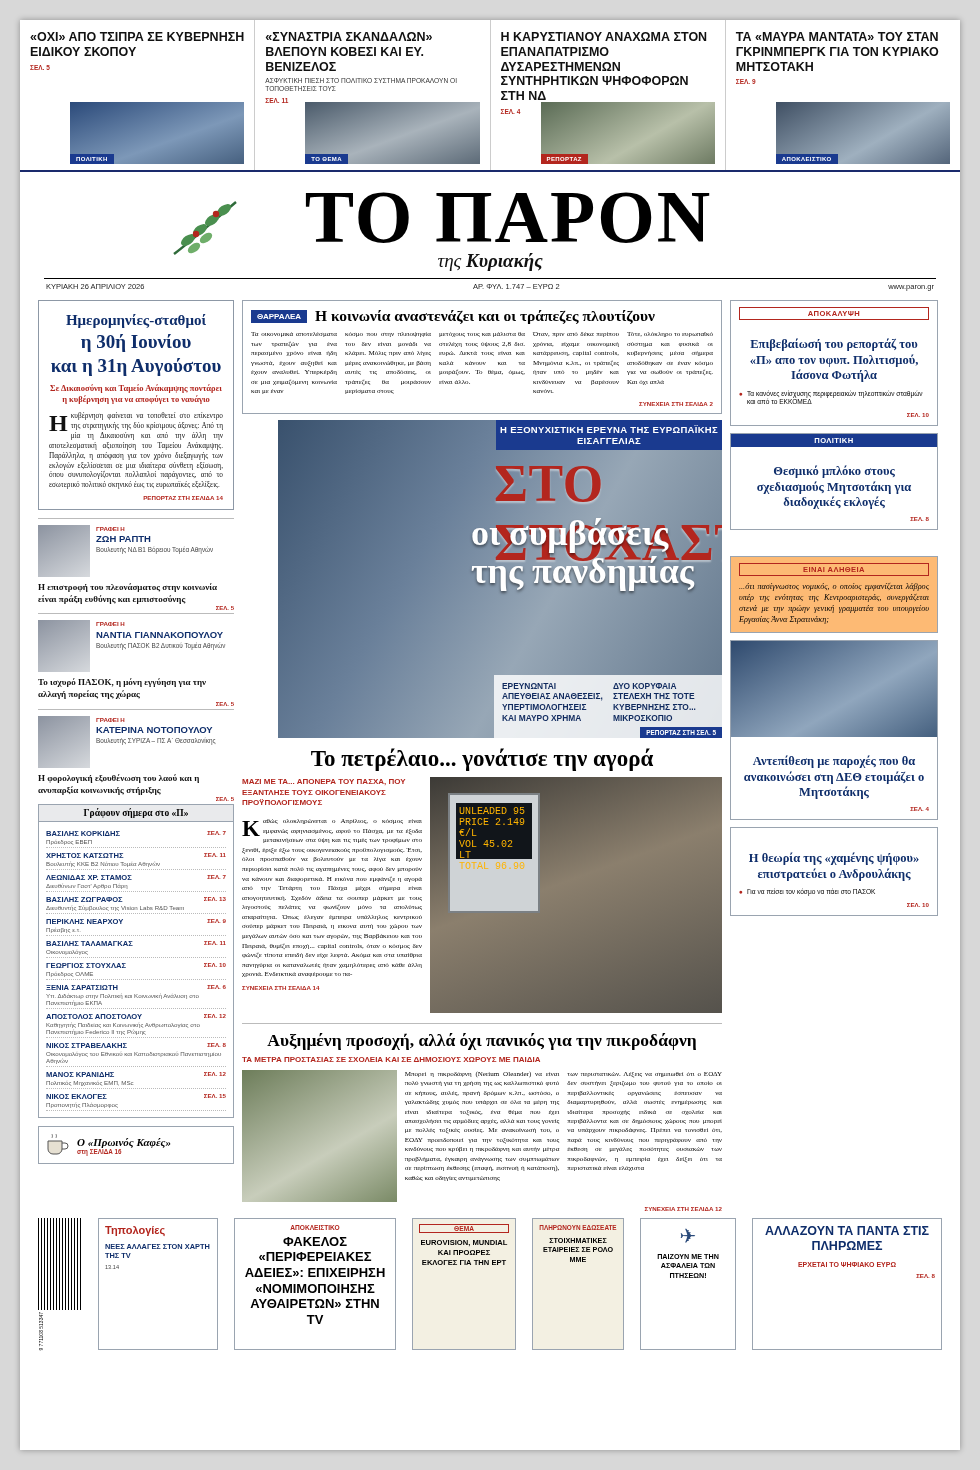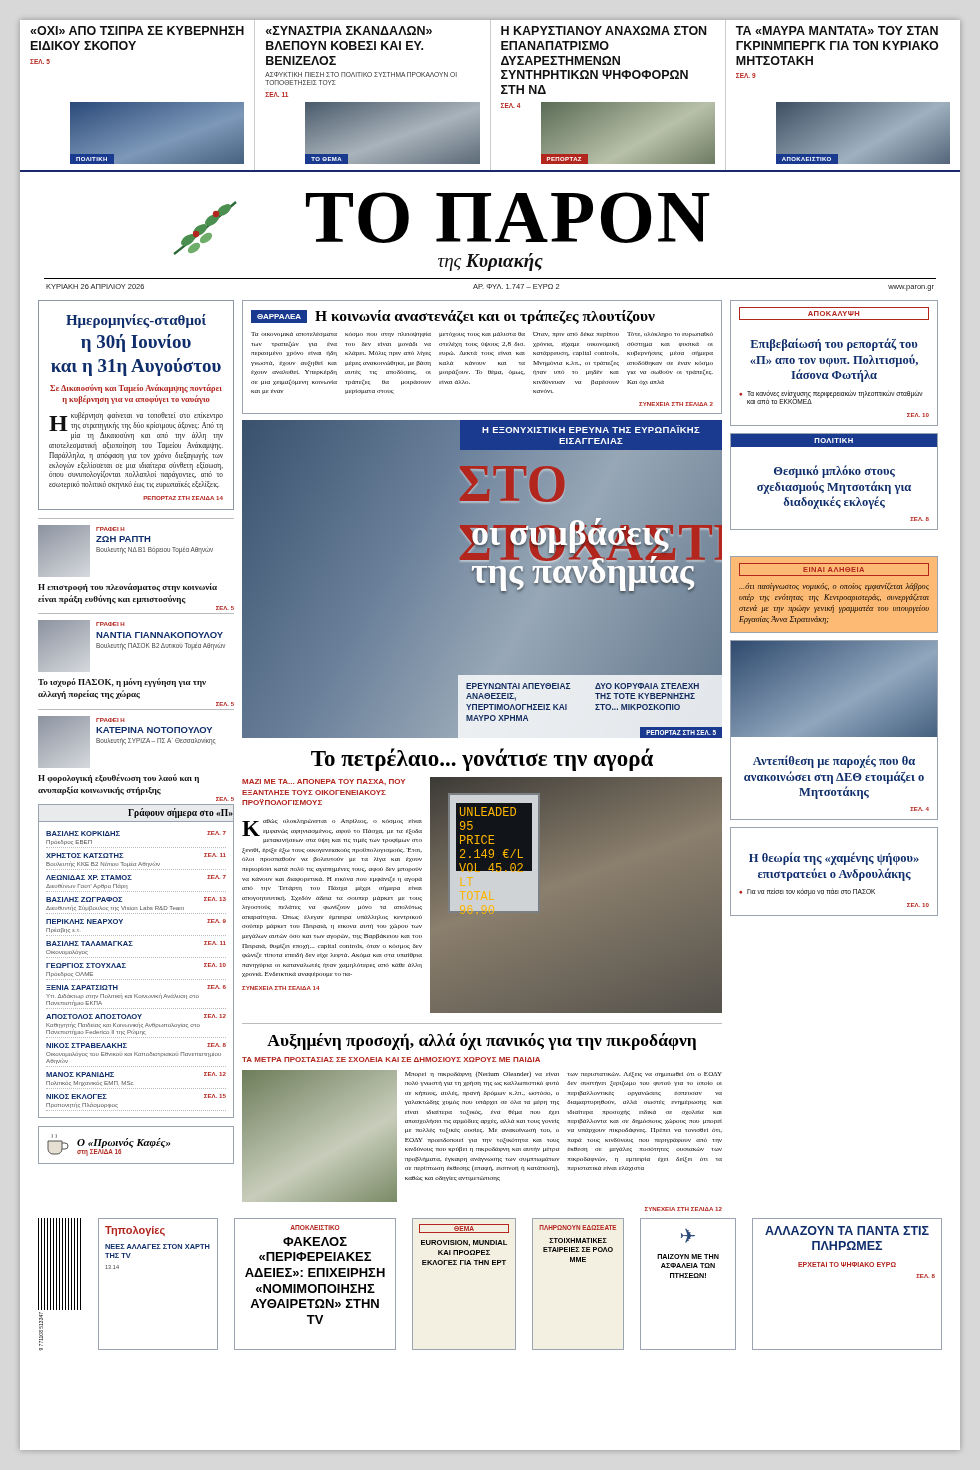--- a/index.html
+++ b/index.html
@@ -13,21 +13,21 @@
   .page {
     position: relative;
     width: 940px; height: 1430px;
     margin: 20px auto;
     background: #fff;
     box-shadow: 0 0 6px rgba(0,0,0,.35);
     overflow: hidden;
   }
   
   .topstrip { display:flex; height: 152px; border-bottom: 2px solid #1a2a6c; }
-  .ts-cell { flex:1; padding: 4px 10px 0 10px; position:relative; border-right:1px solid #ccc; }
+  .ts-cell { flex:1; padding: 10px 10px 0 10px; position:relative; border-right:1px solid #ccc; }
   .ts-cell:last-child { border-right:none; }
   .ts-title { font-family:"Liberation Sans", sans-serif; font-weight:bold; font-size:12.5px; line-height:1.18; color:#111; }
   .ts-sub { font-family:"Liberation Sans", sans-serif; font-size:6.6px; line-height:1.2; color:#333; margin-top:3px; }
   .ts-page { font-family:"Liberation Sans", sans-serif; font-size:6.5px; color:#b3261e; font-weight:bold; margin-top:4px; }
   .ts-photo { position:absolute; left:50px; right:10px; bottom:6px; height:62px; background:#6d7f94; overflow:hidden; }
   .ts-photo.p1 { background: linear-gradient(160deg,#2b4a7a,#7d98b8 60%,#46607f); }
   .ts-photo.p2 { background: linear-gradient(160deg,#4a5a6a,#a9b3bb 55%,#5c6a77); }
   .ts-photo.p3 { background: linear-gradient(150deg,#5a6b55,#b8c0a9 60%,#6d7a62); }
   .ts-photo.p4 { background: linear-gradient(150deg,#3f4f63,#9fb0bf 60%,#54657a); }
   .ts-tag { position:absolute; left:50px; bottom:6px; font-family:"Liberation Sans", sans-serif;
@@ -62,39 +62,39 @@
   .lead-ref { text-align:right; font-family:"Liberation Sans", sans-serif; font-size:6.2px; color:#b3261e; font-weight:bold; margin-top:4px; }
   .author-block { margin-top:8px; border-top:1px solid #bbb; padding-top:6px; display:flex; gap:6px; }
   .author-photo { width:52px; height:52px; background:linear-gradient(150deg,#8c93a0,#d6d9dd); flex:0 0 52px; }
   .author-meta { font-family:"Liberation Sans", sans-serif; font-size:6.4px; line-height:1.35; }
   .author-kicker { color:#b3261e; font-weight:bold; font-size:6.2px; }
   .author-name { color:#0f2e6b; font-weight:bold; font-size:9.5px; }
   .author-title { color:#444; }
   .author-text { font-size:9px; font-weight:bold; color:#111; line-height:1.3; margin-top:5px; }
   .sel { float:right; font-family:"Liberation Sans", sans-serif; font-size:6px; color:#b3261e; font-weight:bold; }
   .index-box { margin-top:8px; border:1px solid #9aa4b0; }
-  .index-head { background:#e9eaec; text-align:right; font-weight:bold; font-size:9.5px; padding:3px 0; border-bottom:1px solid #9aa4b0; }
+  .index-head { background:#e9eaec; text-align:center; font-weight:bold; font-size:9.5px; padding:3px 13px; border-bottom:1px solid #9aa4b0; }
   .index-list { padding:4px 7px 6px 7px; }
   .idx-item { border-bottom:1px dotted #bbb; padding:3px 0 2px 0; }
   .idx-name { font-family:"Liberation Sans", sans-serif; font-weight:bold; font-size:7.6px; color:#0f2e6b; }
   .idx-role { font-family:"Liberation Sans", sans-serif; font-size:6.2px; color:#555; }
   .idx-sel { float:right; font-family:"Liberation Sans", sans-serif; font-size:6.2px; font-weight:bold; color:#b3261e; }
   .coffee-box { margin-top:8px; border:1px solid #9aa4b0; padding:6px; display:flex; align-items:center; gap:6px; }
   .coffee-title { font-size:11px; font-weight:bold; font-style:italic; }
   .coffee-ref { font-family:"Liberation Sans", sans-serif; font-size:6.3px; color:#b3261e; font-weight:bold; }
   
   .mid-top { border:1px solid #9aa4b0; padding:6px 8px; }
   .mid-top-head { display:flex; align-items:center; gap:8px; }
   .badge-blue { font-family:"Liberation Sans", sans-serif; font-size:8px; font-weight:bold; color:#fff; background:#1a3a8f; padding:2px 6px; }
   .mid-top-title { font-size:15.5px; font-weight:bold; }
   .mid-top-cols { display:flex; gap:8px; margin-top:5px; }
   .mid-top-cols p { margin:0; font-size:7.1px; line-height:1.34; text-align:justify; flex:1; }
   .mid-ref { text-align:right; font-family:"Liberation Sans", sans-serif; font-size:6.2px; color:#b3261e; font-weight:bold; margin-top:3px; }
   .hero { position:relative; margin-top:6px; height:318px; overflow:hidden;
-          background:linear-gradient(120deg,#39516d 0%,#6a809a 35%,#97a7b6 60%,#5e7389 100%); }
+          background:linear-gradient(120deg,#39516d 0%,#6a809a 35%,#97a7b6 60%,#5e7389 100%);margin-left:36px; }
   .hero-banner { position:absolute; left:218px; right:0; top:0; background:#1a3a8f; color:#fff;
                  font-family:"Liberation Sans", sans-serif; font-weight:bold; font-size:9.5px;
                  text-align:center; padding:4px 4px; letter-spacing:.3px; }
   .hero-h1 { position:absolute; left:216px; top:34px; font-size:52px; font-weight:bold; color:#b3261e;
              letter-spacing:.5px; text-shadow:0 2px 2px rgba(255,255,255,.45); }
   .hero-h2 { position:absolute; right:28px; top:94px; color:#fff; font-weight:bold;
              font-size:36px; line-height:1.08; text-shadow:0 2px 3px rgba(0,0,0,.5); }
   .hero-foot { position:absolute; left:216px; right:0; bottom:0; background:rgba(255,255,255,.82);
                display:flex; gap:10px; padding:6px 8px 14px 8px; }
   .hero-foot div { flex:1; font-family:"Liberation Sans", sans-serif; font-size:8.4px; font-weight:bold;
@@ -105,21 +105,21 @@
   .oil-h { font-size:23px; font-weight:bold; text-align:center; line-height:1.1; }
   .oil-body { display:flex; gap:8px; margin-top:6px; }
   .oil-left { width:180px; }
   .oil-kicker { font-family:"Liberation Sans", sans-serif; font-size:8px; font-weight:bold; color:#b3261e; line-height:1.35; }
   .oil-text { font-size:7.1px; line-height:1.35; text-align:justify; margin-top:8px; }
   .oil-text .dropcap { float:left; font-size:23px; line-height:19px; font-weight:bold; padding:2px 3px 0 0; }
   .oil-ref { font-family:"Liberation Sans", sans-serif; font-size:6.2px; color:#b3261e; font-weight:bold; margin-top:4px; }
   .oil-photo { flex:1; height:236px; position:relative; overflow:hidden;
                background:linear-gradient(160deg,#3c3a36,#8b7f6d 45%,#55524c); }
   .pump { position:absolute; left:18px; top:16px; width:92px; height:120px; background:#cfd3d6; border:2px solid #7b8084; }
-  .pump-screen { margin:8px 6px; background:#11151a; height:68px; color:#ffb400; font-family:"Liberation Mono", monospace; font-size:12px; padding:3px; }
+  .pump-screen { margin:8px 6px; background:#11151a; height:56px; color:#ffb400; font-family:"Liberation Mono", monospace; font-size:10px; padding:3px; }
   .canopy { position:absolute; left:0; right:0; top:0; height:26px; background:#1d2e44; }
   .canopy span { color:#fff; font-family:"Liberation Sans", sans-serif; font-weight:bold; font-size:11px; letter-spacing:1px; line-height:26px; padding-left:110px; }
   .bee { margin-top:10px; border-top:1px solid #bbb; padding-top:6px; }
   .bee-h { text-align:center; font-size:17.5px; font-weight:bold; }
   .bee-sub { font-family:"Liberation Sans", sans-serif; font-size:8px; font-weight:bold; color:#b3261e; margin-top:4px; }
   .bee-body { display:flex; gap:8px; margin-top:6px; }
   .bee-body p { margin:0; font-size:7.05px; line-height:1.34; text-align:justify; flex:1; }
   .bee-photo { flex:1; height:132px; background:linear-gradient(150deg,#6d7d5a,#c8cdbb 60%,#7a8a66); }
   .bee-ref { text-align:right; font-family:"Liberation Sans", sans-serif; font-size:6.2px; color:#b3261e; font-weight:bold; margin-top:3px; }
   

